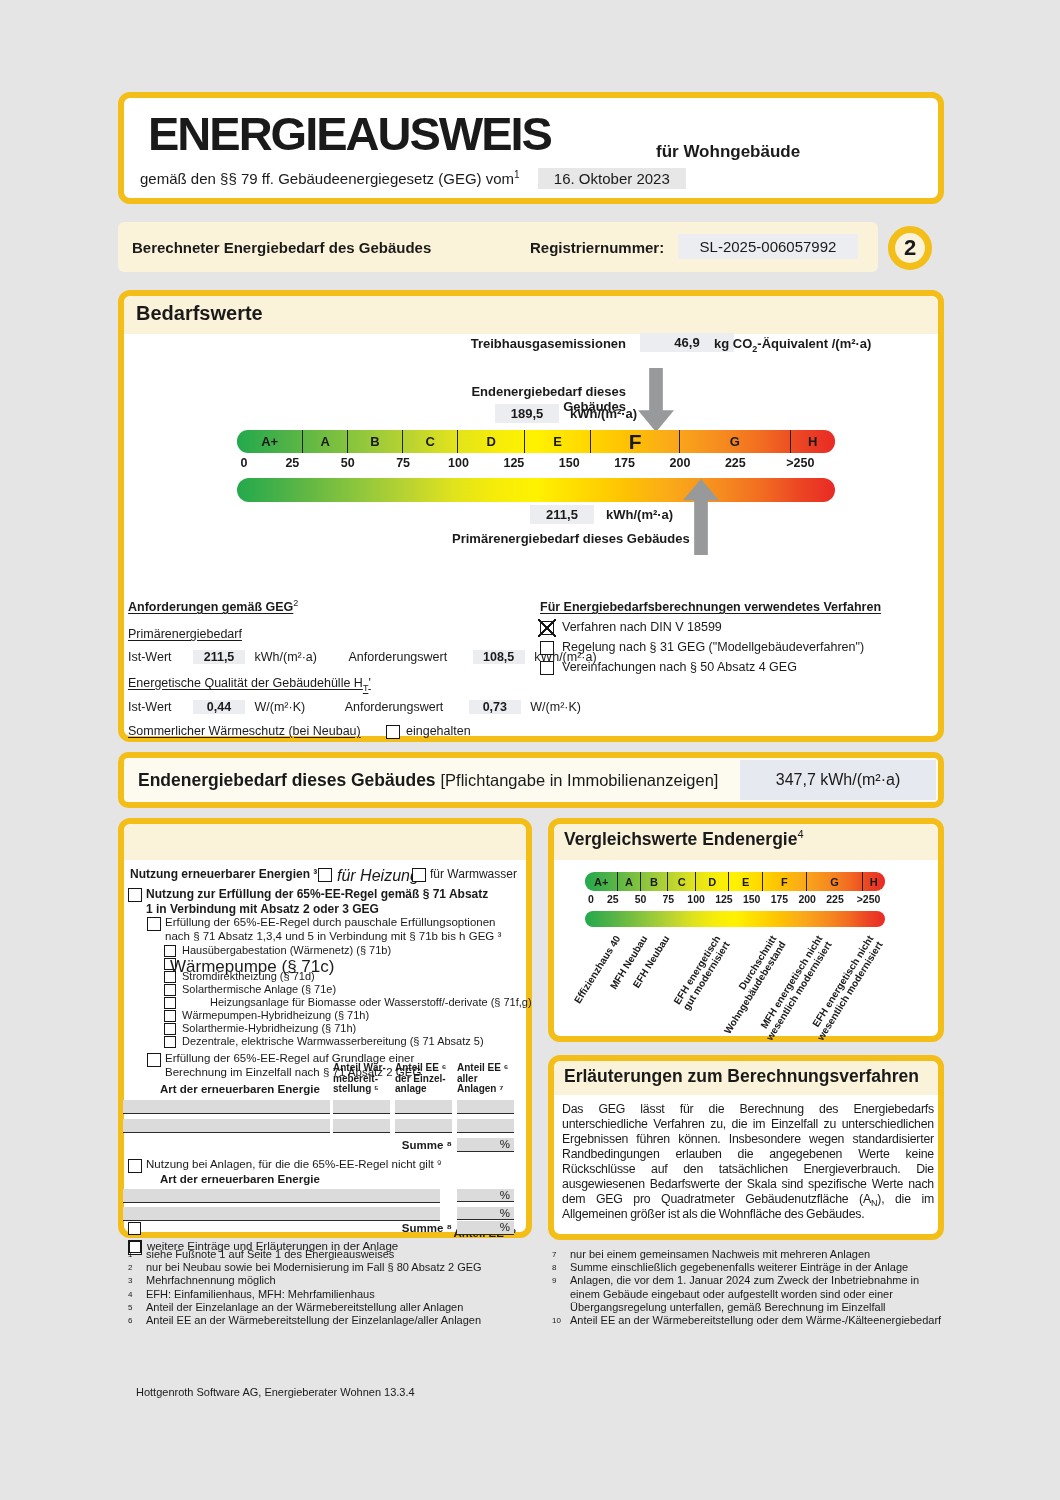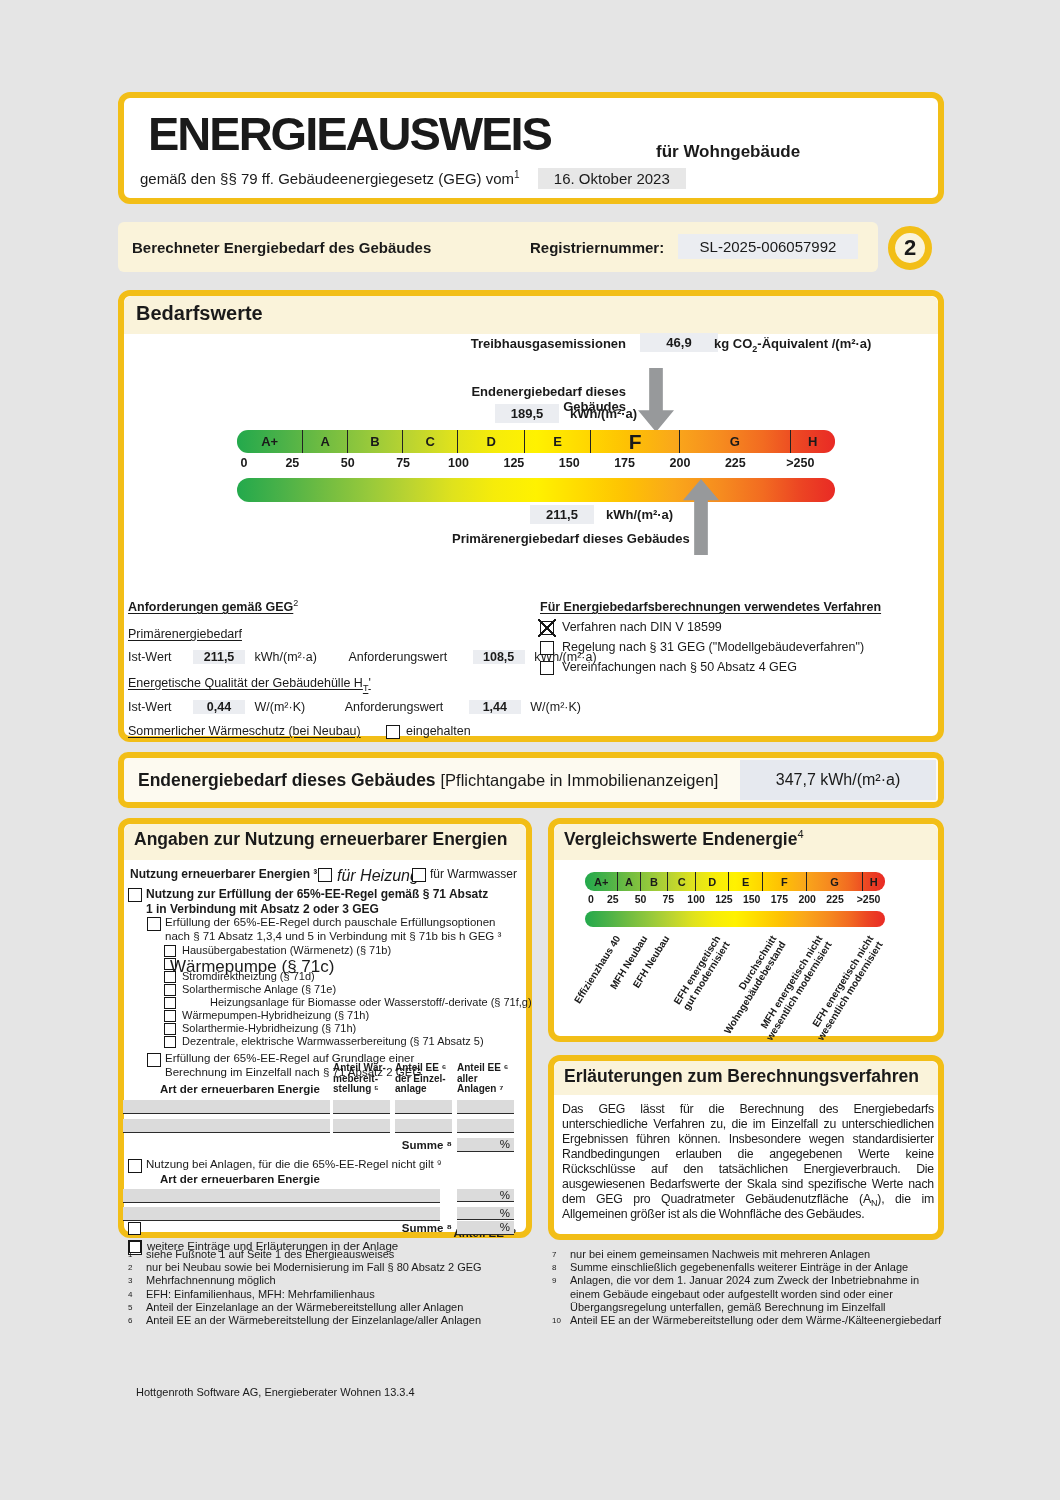--- a/index.html
+++ b/index.html
@@ -56,21 +56,21 @@
   </div>
   <div class="abs" style="left:888px;top:226px;width:30px;height:30px;border:7px solid #F2BE17;border-radius:50%;background:#FAF3DA;display:flex;align-items:center;justify-content:center;font-size:22px;font-weight:bold;">2</div>
 
   
   <div class="abs ybox" style="left:118px;top:290px;width:826px;height:452px;"></div>
   <div class="abs cream" style="left:124px;top:296px;width:814px;height:38px;border-radius:8px 8px 0 0;"></div>
   <div class="abs b" style="left:136px;top:302px;font-size:20px;">Bedarfswerte</div>
 
   
   <div class="abs b" style="left:430px;top:336px;width:196px;text-align:right;font-size:13px;">Treibhausgasemissionen</div>
-  <div class="abs vbox b" style="left:640px;top:333px;width:62px;font-size:13px;padding:2px 8px;">46,9</div>
+  <div class="abs vbox b" style="left:640px;top:333px;width:62px;font-size:13px;padding:2px 16px;">46,9</div>
   <div class="abs b" style="left:714px;top:336px;font-size:13px;"><span>kg CO</span><sub style="font-size:9px;">2</sub><span>-Äquivalent /(m²·a)</span></div>
 
   
   <div class="abs b" style="left:428px;top:384px;width:198px;text-align:right;font-size:13px;">Endenergiebedarf dieses Gebäudes</div>
   <div class="abs vbox b" style="left:495px;top:404px;width:64px;font-size:13px;padding:2px 0;">189,5</div>
   <div class="abs b" style="left:570px;top:406px;font-size:13px;">kWh/(m²·a)</div>
 
   
   <div class="abs arrow arr-down" style="left:638px;top:368px;width:36px;height:64px;"></div>
 
@@ -121,21 +121,21 @@
     <span style="margin-left:28px;">Anforderungswert</span>
     <span class="vbox b" style="width:52px;margin-left:22px;">108,5</span>
     <span style="margin-left:6px;">kWh/(m²·a)</span>
   </div>
   <div class="abs" style="left:128px;top:676px;font-size:12.5px;"><span class="u">Energetische Qualität der Gebäudehülle H</span><sub class="u" style="font-size:9px;">T</sub><span class="u">'</span></div>
   <div class="abs" style="left:128px;top:700px;font-size:12.5px;">
     <span>Ist-Wert</span>
     <span class="vbox b" style="width:52px;margin-left:18px;">0,44</span>
     <span style="margin-left:6px;">W/(m²·K)</span>
     <span style="margin-left:36px;">Anforderungswert</span>
-    <span class="vbox b" style="width:52px;margin-left:22px;">1,44</span>
+    <span class="vbox b" style="width:52px;margin-left:22px;">0,73</span>
     <span style="margin-left:6px;">W/(m²·K)</span>
   </div>
   <div class="abs u" style="left:128px;top:724px;font-size:12.5px;">Sommerlicher Wärmeschutz (bei Neubau)</div>
   <span class="abs cb" style="left:386px;top:725px;"></span>
   <div class="abs" style="left:406px;top:724px;font-size:12.5px;">eingehalten</div>
 
   
   <div class="abs b u" style="left:540px;top:600px;font-size:12.5px;">Für Energiebedarfsberechnungen verwendetes Verfahren</div>
   <span class="abs cb checked" style="left:540px;top:621px;"></span>
   <div class="abs" style="left:562px;top:620px;font-size:12.5px;">Verfahren nach DIN V 18599</div>
@@ -149,21 +149,20 @@
     <div class="abs" style="left:14px;top:12px;font-size:17.5px;">
       <span class="b">Endenergiebedarf dieses Gebäudes</span>
       <span style="font-size:16.5px;">[Pflichtangabe in Immobilienanzeigen]</span>
     </div>
     <div class="abs" style="right:2px;top:2px;width:196px;height:40px;background:#E6E9EF;display:flex;align-items:center;justify-content:center;font-size:16px;">347,7 kWh/(m²·a)</div>
   </div>
 
   
   <div class="abs ybox" style="left:118px;top:818px;width:414px;height:420px;"></div>
   <div class="abs cream" style="left:124px;top:824px;width:402px;height:36px;border-radius:8px 8px 0 0;"></div>
-  <div class="abs b" style="left:134px;top:829px;font-size:17.5px;">Angaben zur Nutzung erneuerbarer Energien</div>
 
   <div class="abs b" style="left:130px;top:867px;font-size:12px;">Nutzung erneuerbarer Energien ³</div>
   <span class="abs cb" style="left:318px;top:868px;"></span>
   <div class="abs" style="left:337px;top:867px;font-size:16px;font-style:italic;">für Heizung</div>
   <span class="abs cb" style="left:412px;top:868px;"></span>
   <div class="abs" style="left:430px;top:867px;font-size:12px;">für Warmwasser</div>
 
   <span class="abs cb" style="left:128px;top:888px;"></span>
   <div class="abs b" style="left:146px;top:887px;width:346px;font-size:12px;line-height:14.5px;">Nutzung zur Erfüllung der 65%-EE-Regel gemäß § 71 Absatz 1 in Verbindung mit Absatz 2 oder 3 GEG</div>
 

